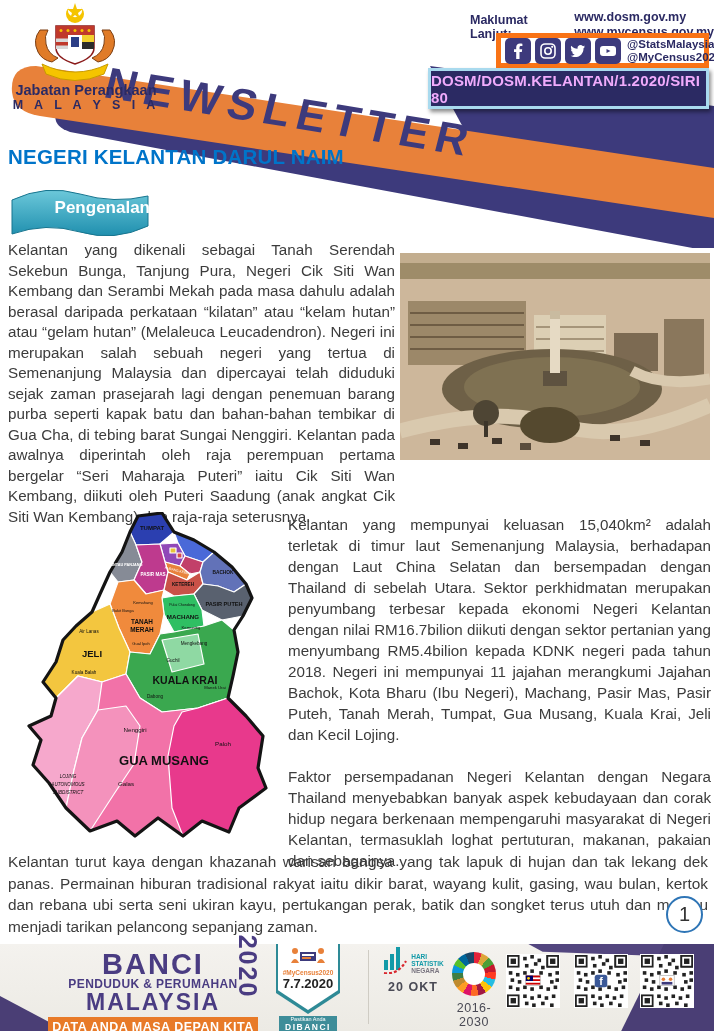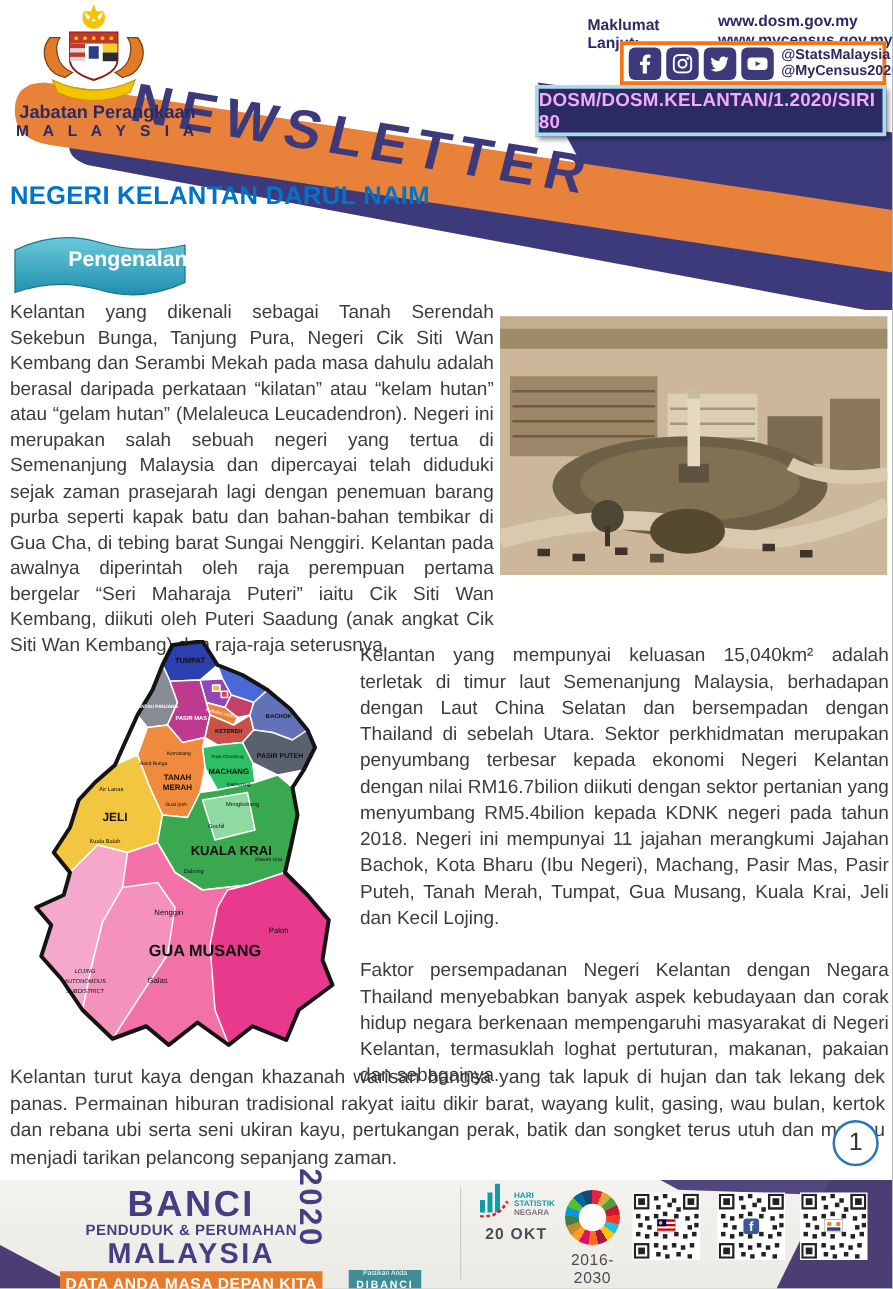--- a/index.html
+++ b/index.html
@@ -19,21 +19,21 @@
   }
   .coat { position:absolute; left:22px; top:2px; z-index:4; }
   .agency { position:absolute; left:6px; top:82px; width:160px; text-align:center; z-index:4; color:#2b2a63; }
   .agency .l1 { font-size:14.5px; font-weight:bold; }
   .agency .l2 { font-size:12.5px; font-weight:bold; letter-spacing:4px; }
   .maklumat { position:absolute; left:470px; top:10px; z-index:4; display:flex; gap:8px; }
   .maklumat .lbl { font-size:12.5px; font-weight:bold; color:#2b2a63; padding-top:3px; }
   .maklumat .urls { font-size:12.5px; font-weight:bold; color:#2b2a63; line-height:15px; }
   .socialbox {
     position:absolute; left:496px; top:33px; z-index:4; width:213px; height:35px;
-    background:#fff; border:3px solid #f97316; display:flex; align-items:center; gap:4px; padding:0 4px;
+    background:#fff; border:5px solid #f97316; display:flex; align-items:center; gap:4px; padding:0 4px;
   }
   .sicon { width:26px; height:26px; background:#3d3a7c; border-radius:5px; display:flex; align-items:center; justify-content:center; flex:0 0 auto; }
   .handles { font-size:11.5px; font-weight:bold; color:#2b2a63; line-height:13px; padding-left:2px; }
   .refbox {
     position:absolute; left:428px; top:68px; z-index:6; width:281px; height:41px;
     background:#2b2a63; border:3px solid #a9daee; box-shadow:2px 3px 4px rgba(0,0,0,.45);
     display:flex; align-items:center; justify-content:center;
   }
   .refbox span { color:#f0abfc; font-size:15px; font-weight:bold; letter-spacing:.2px; }
   
@@ -303,20 +303,36 @@
     <div class="fw-left"></div>
 
     <div class="banci">
       <div class="t1">BANCI</div>
       <div class="t2">PENDUDUK &amp; PERUMAHAN</div>
       <div class="t3">MALAYSIA</div>
       <div class="year">2020</div>
       <div class="band">DATA ANDA MASA DEPAN KITA</div>
     </div>
 
+    <div class="pennant">
+      <div class="shape"></div>
+      <div class="inner">
+        <svg width="40" height="18" viewBox="0 0 40 18" style="margin-top:2px">
+          <circle cx="7" cy="5" r="3" fill="#e8813a"></circle>
+            <path d="M3,17 q4,-8 8,0 Z" fill="#e8813a"></path>
+          <circle cx="33" cy="5" r="3" fill="#e8813a"></circle>
+            <path d="M29,17 q4,-8 8,0 Z" fill="#e8813a"></path>
+          <rect x="12" y="6" width="16" height="9" fill="#3d3a7c"></rect>
+          <rect x="14" y="8" width="12" height="2" fill="#fff"></rect>
+            <rect x="14" y="11" width="9" height="2" fill="#e8813a"></rect>
+        </svg>
+        <div class="hash">#MyCensus2020</div>
+        <div class="date">7.7.2020</div>
+      </div>
+    </div>
     <div class="dibanci">
       <span class="s1">Pastikan Anda</span>
       <span class="s2">DIBANCI</span>
     </div>
 
     <div class="divider"></div>
 
     <div class="statsday">
       <div style="display:flex; align-items:flex-end; gap:3px; justify-content:center;">
         <svg width="26" height="30" viewBox="0 0 26 30">

